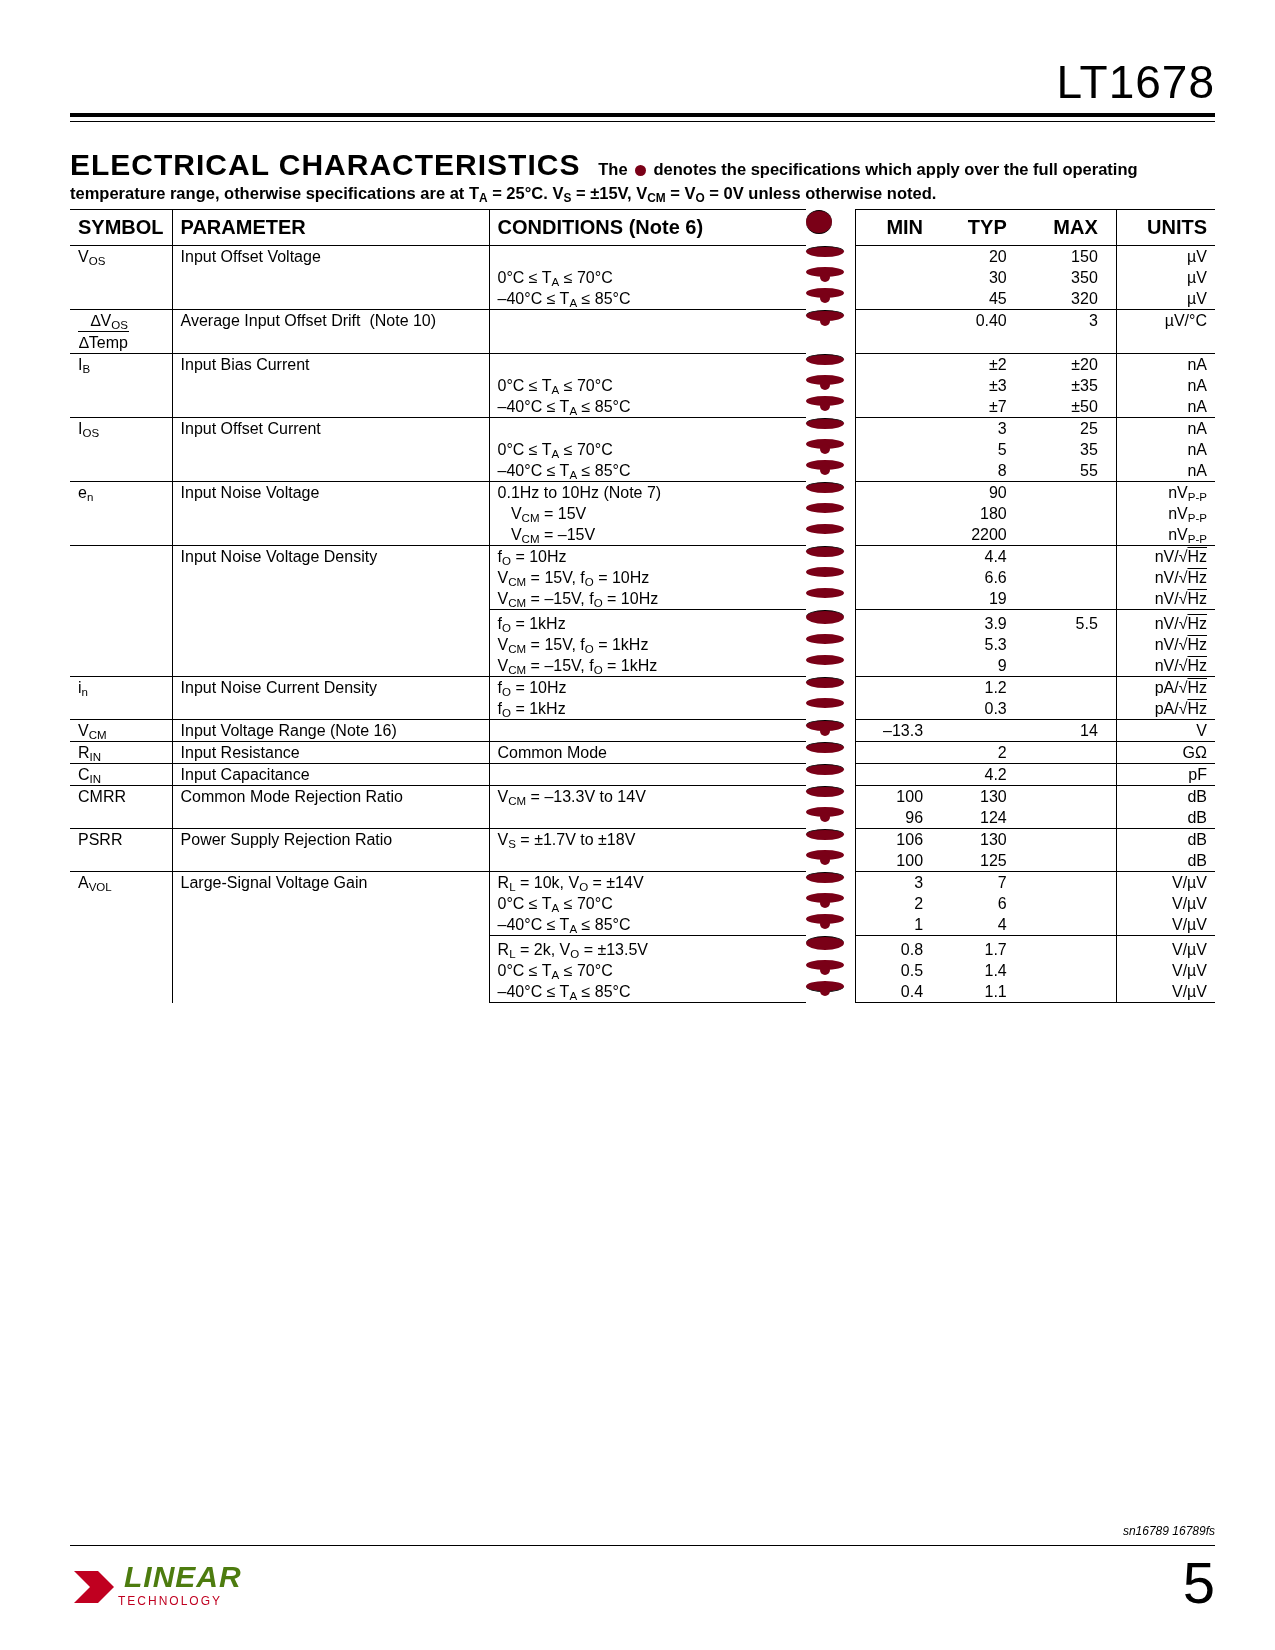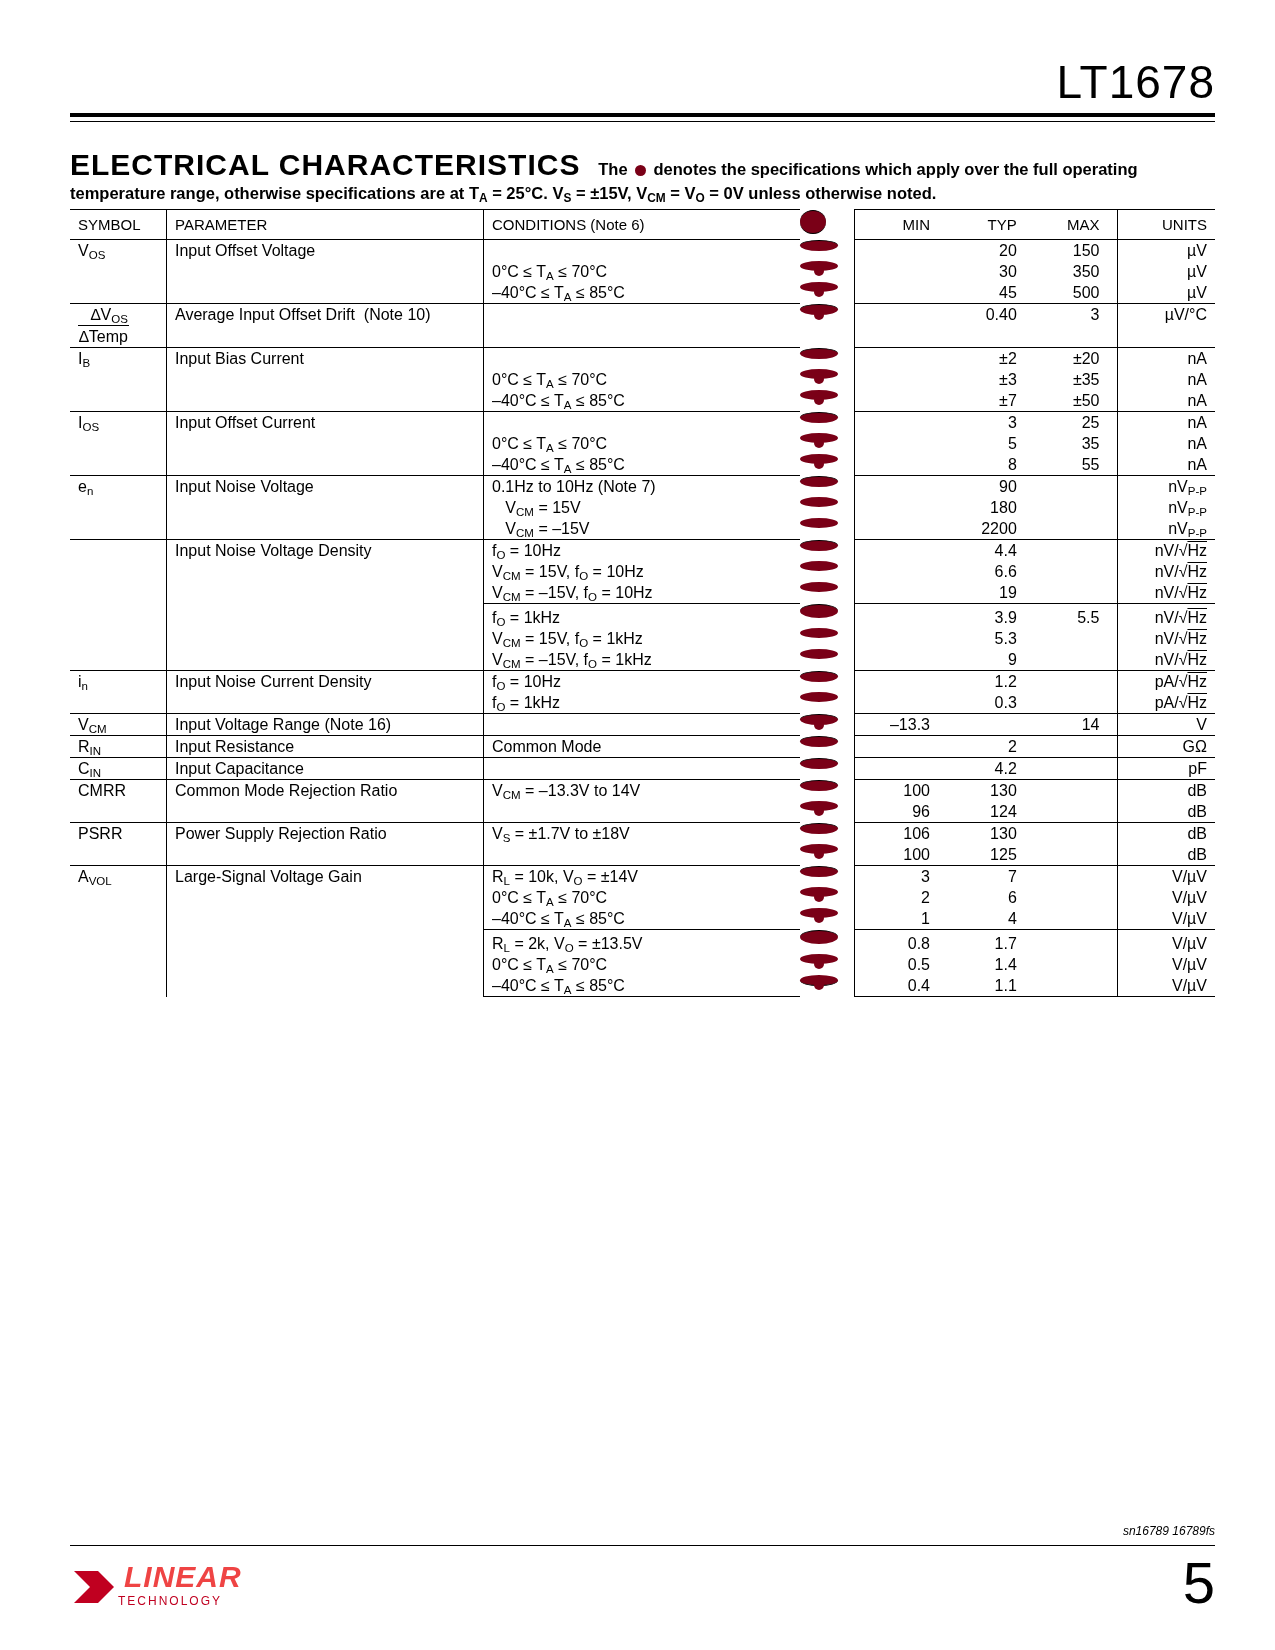--- a/index.html
+++ b/index.html
@@ -7,21 +7,21 @@
   .page { position: relative; width: 1275px; height: 1650px; background: #fff; }
   .content { position: absolute; left: 70px; right: 60px; top: 55px; }
   .part-number { text-align: right; font-size: 46px; font-weight: 400; letter-spacing: 1px; margin-bottom: 4px; }
   .thick-rule { border-top: 4px solid #000; border-bottom: 1px solid #000; height: 4px; margin-bottom: 26px; }
   .section-line { margin-bottom: 2px; }
   .section-title { font-family: "Arial Black", Arial, sans-serif; font-weight: 900; font-size: 30px; letter-spacing: 1px; display: inline; vertical-align: baseline; }
   .section-sub { font-size: 16.5px; font-weight: 700; display: inline; }
   .section-sub2 { font-size: 16.5px; font-weight: 700; display: block; margin-top: 0; margin-bottom: 6px; }
   .dot-inline { display: inline-block; width: 11px; height: 11px; border-radius: 50%; background: #7a0017; vertical-align: -1px; margin: 0 3px; }
   table.spec { width: 100%; border-collapse: collapse; font-size: 16px; }
-  table.spec th { text-align: left; font-weight: 400; font-size: 15px; border-top: 1.5px solid #000; border-bottom: 1.5px solid #000; padding: 6px 8px 6px 8px; white-space: nowrap; }
+  table.spec th { text-align: left; font-weight: 700; font-size: 20px; border-top: 1.5px solid #000; border-bottom: 1.5px solid #000; padding: 6px 8px 6px 8px; white-space: nowrap; }
   table.spec th.num, table.spec td.num { text-align: right; padding-right: 18px; }
   table.spec th.unit, table.spec td.unit { text-align: right; padding-right: 8px; }
   table.spec td { padding: 0 8px; vertical-align: top; line-height: 21px; }
   table.spec td.sym { white-space: nowrap; width: 80px; margin-top: 48px; }
   table.spec td.param { width: 300px; }
   table.spec td.cond { width: 300px; }
   table.spec td.dot { width: 22px; text-align: center; }
   .vsep { border-left: 1px solid #000; }
   .group-sep td { border-top: 1px solid #000; padding-top: 3px; }
   .group-end td { padding-bottom: 3px; }
@@ -33,21 +33,21 @@
   .frac { display: inline-block; vertical-align: middle; text-align: right; }
   .frac .num { display: block; border-bottom: 1px solid #000; padding: 0 1px; }
   .frac .den { display: block; padding: 0 1px; }
   .footer { position: absolute; left: 70px; right: 60px; bottom: 40px; height: 80px; }
   .sn { position: absolute; right: 0; bottom: 72px; font-size: 12px; color: #000; font-style: italic; }
   .footer-rule { position: absolute; left: 0; right: 0; bottom: 64px; border-top: 1px solid #000; }
   .url { position: absolute; left: 0; right: 0; bottom: 28px; text-align: center; font-size: 21px; color: #1a3fd6; }
   .pagenum { position: absolute; right: 0; bottom: -6px; font-size: 58px; font-weight: 400; }
   .logo { position: absolute; left: 0; bottom: 2px; height: 42px; display: flex; align-items: center; }
   .logo svg { height: 40px; }
-  .logo-text { font-family: Arial, sans-serif; font-style: italic; font-weight: 700; font-size: 30px; color: #ef4444; letter-spacing: 1px; margin-left: 6px; line-height: 0.8; }
+  .logo-text { font-family: Arial, sans-serif; font-style: italic; font-weight: 700; font-size: 30px; color: #4d7c0f; letter-spacing: 1px; margin-left: 6px; line-height: 0.8; }
   .logo-sub { font-size: 12px; font-weight: 400; color: #c00020; letter-spacing: 2px; }
 </style>
 </head>
 <body>
 <div class="page">
 <div class="content">
 
 <div class="part-number">LT1678</div>
 <div class="thick-rule"></div>
 
@@ -92,21 +92,21 @@
             <td class="num vsep"></td>
             <td class="num">30</td>
             <td class="num">350</td>
             <td class="unit vsep">µV</td>
           </tr>
           <tr class="group-end">
             <td class="cond vsep">–40°C ≤ T<sub>A</sub> ≤ 85°C</td>
             <td class="dot"><span class="dot"></span></td>
             <td class="num vsep"></td>
             <td class="num">45</td>
-            <td class="num">500</td>
+            <td class="num">320</td>
             <td class="unit vsep">µV</td>
           </tr>
           <tr class="group-sep group-end">
             <td class="sym" rowspan="1"><span class="frac"><span class="num">∆V<sub>OS</sub></span><span class="den">∆Temp</span></span></td>
             <td class="param vsep" rowspan="1">Average Input Offset Drift&nbsp;&nbsp;(Note 10)</td>
             <td class="cond vsep"></td>
             <td class="dot"><span class="dot"></span></td>
             <td class="num vsep"></td>
             <td class="num">0.40</td>
             <td class="num">3</td>

